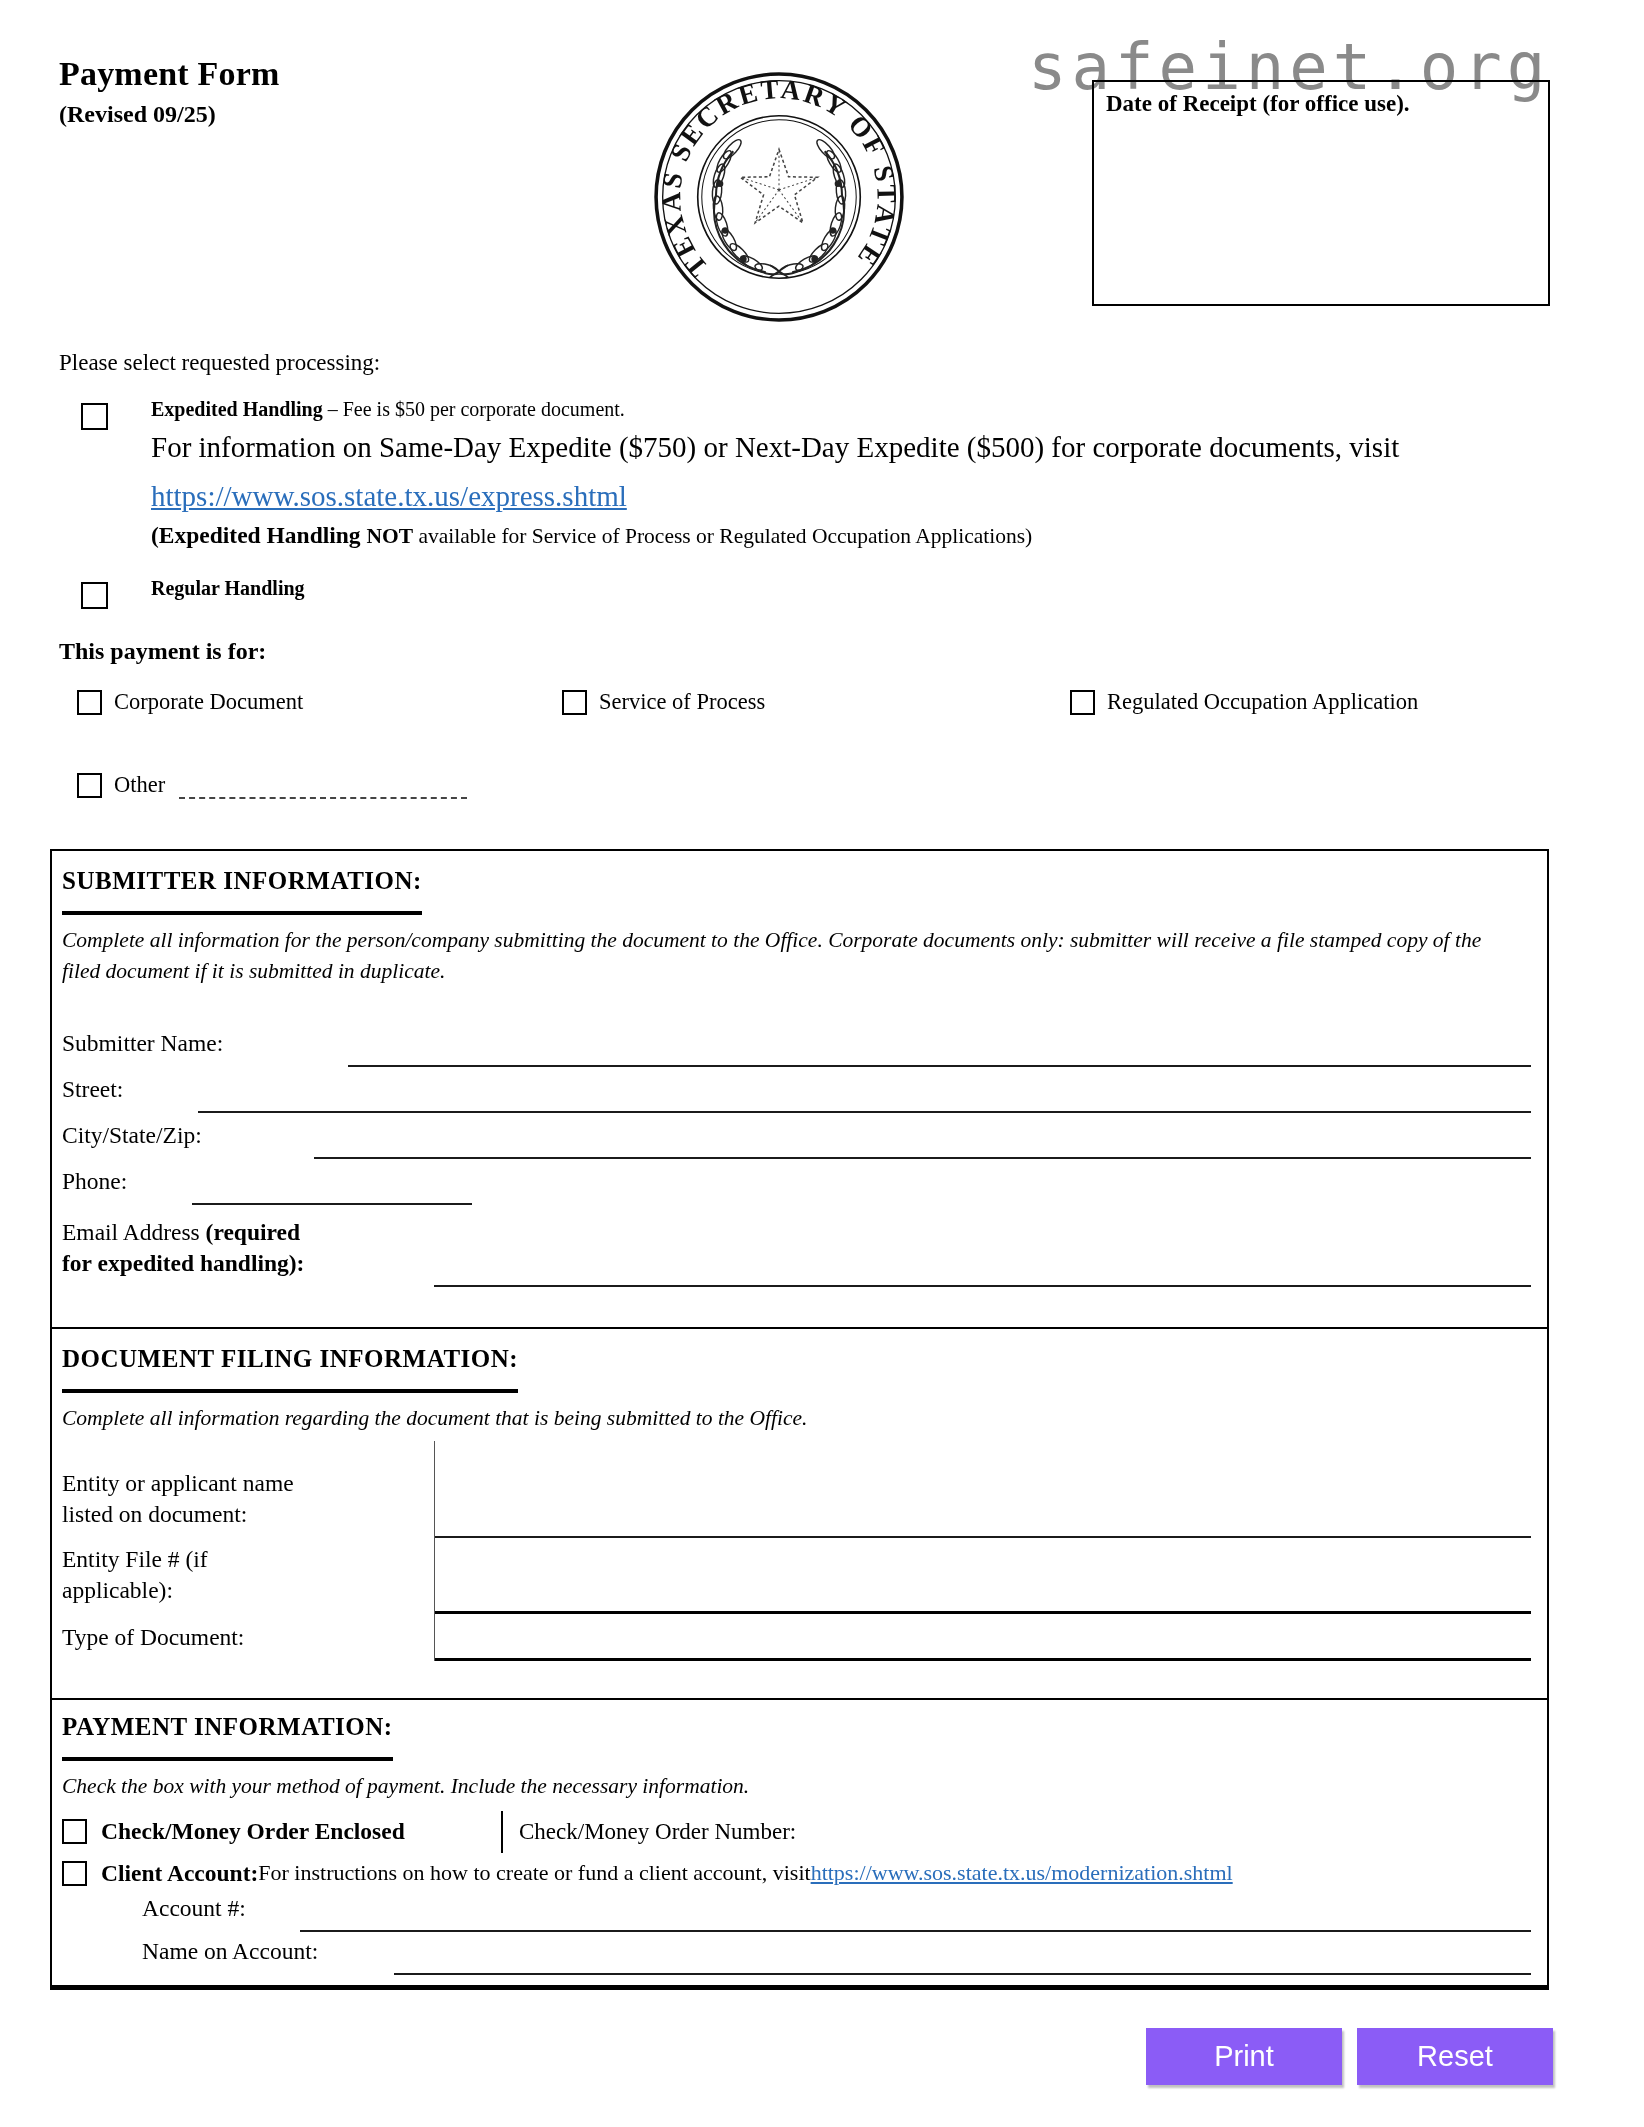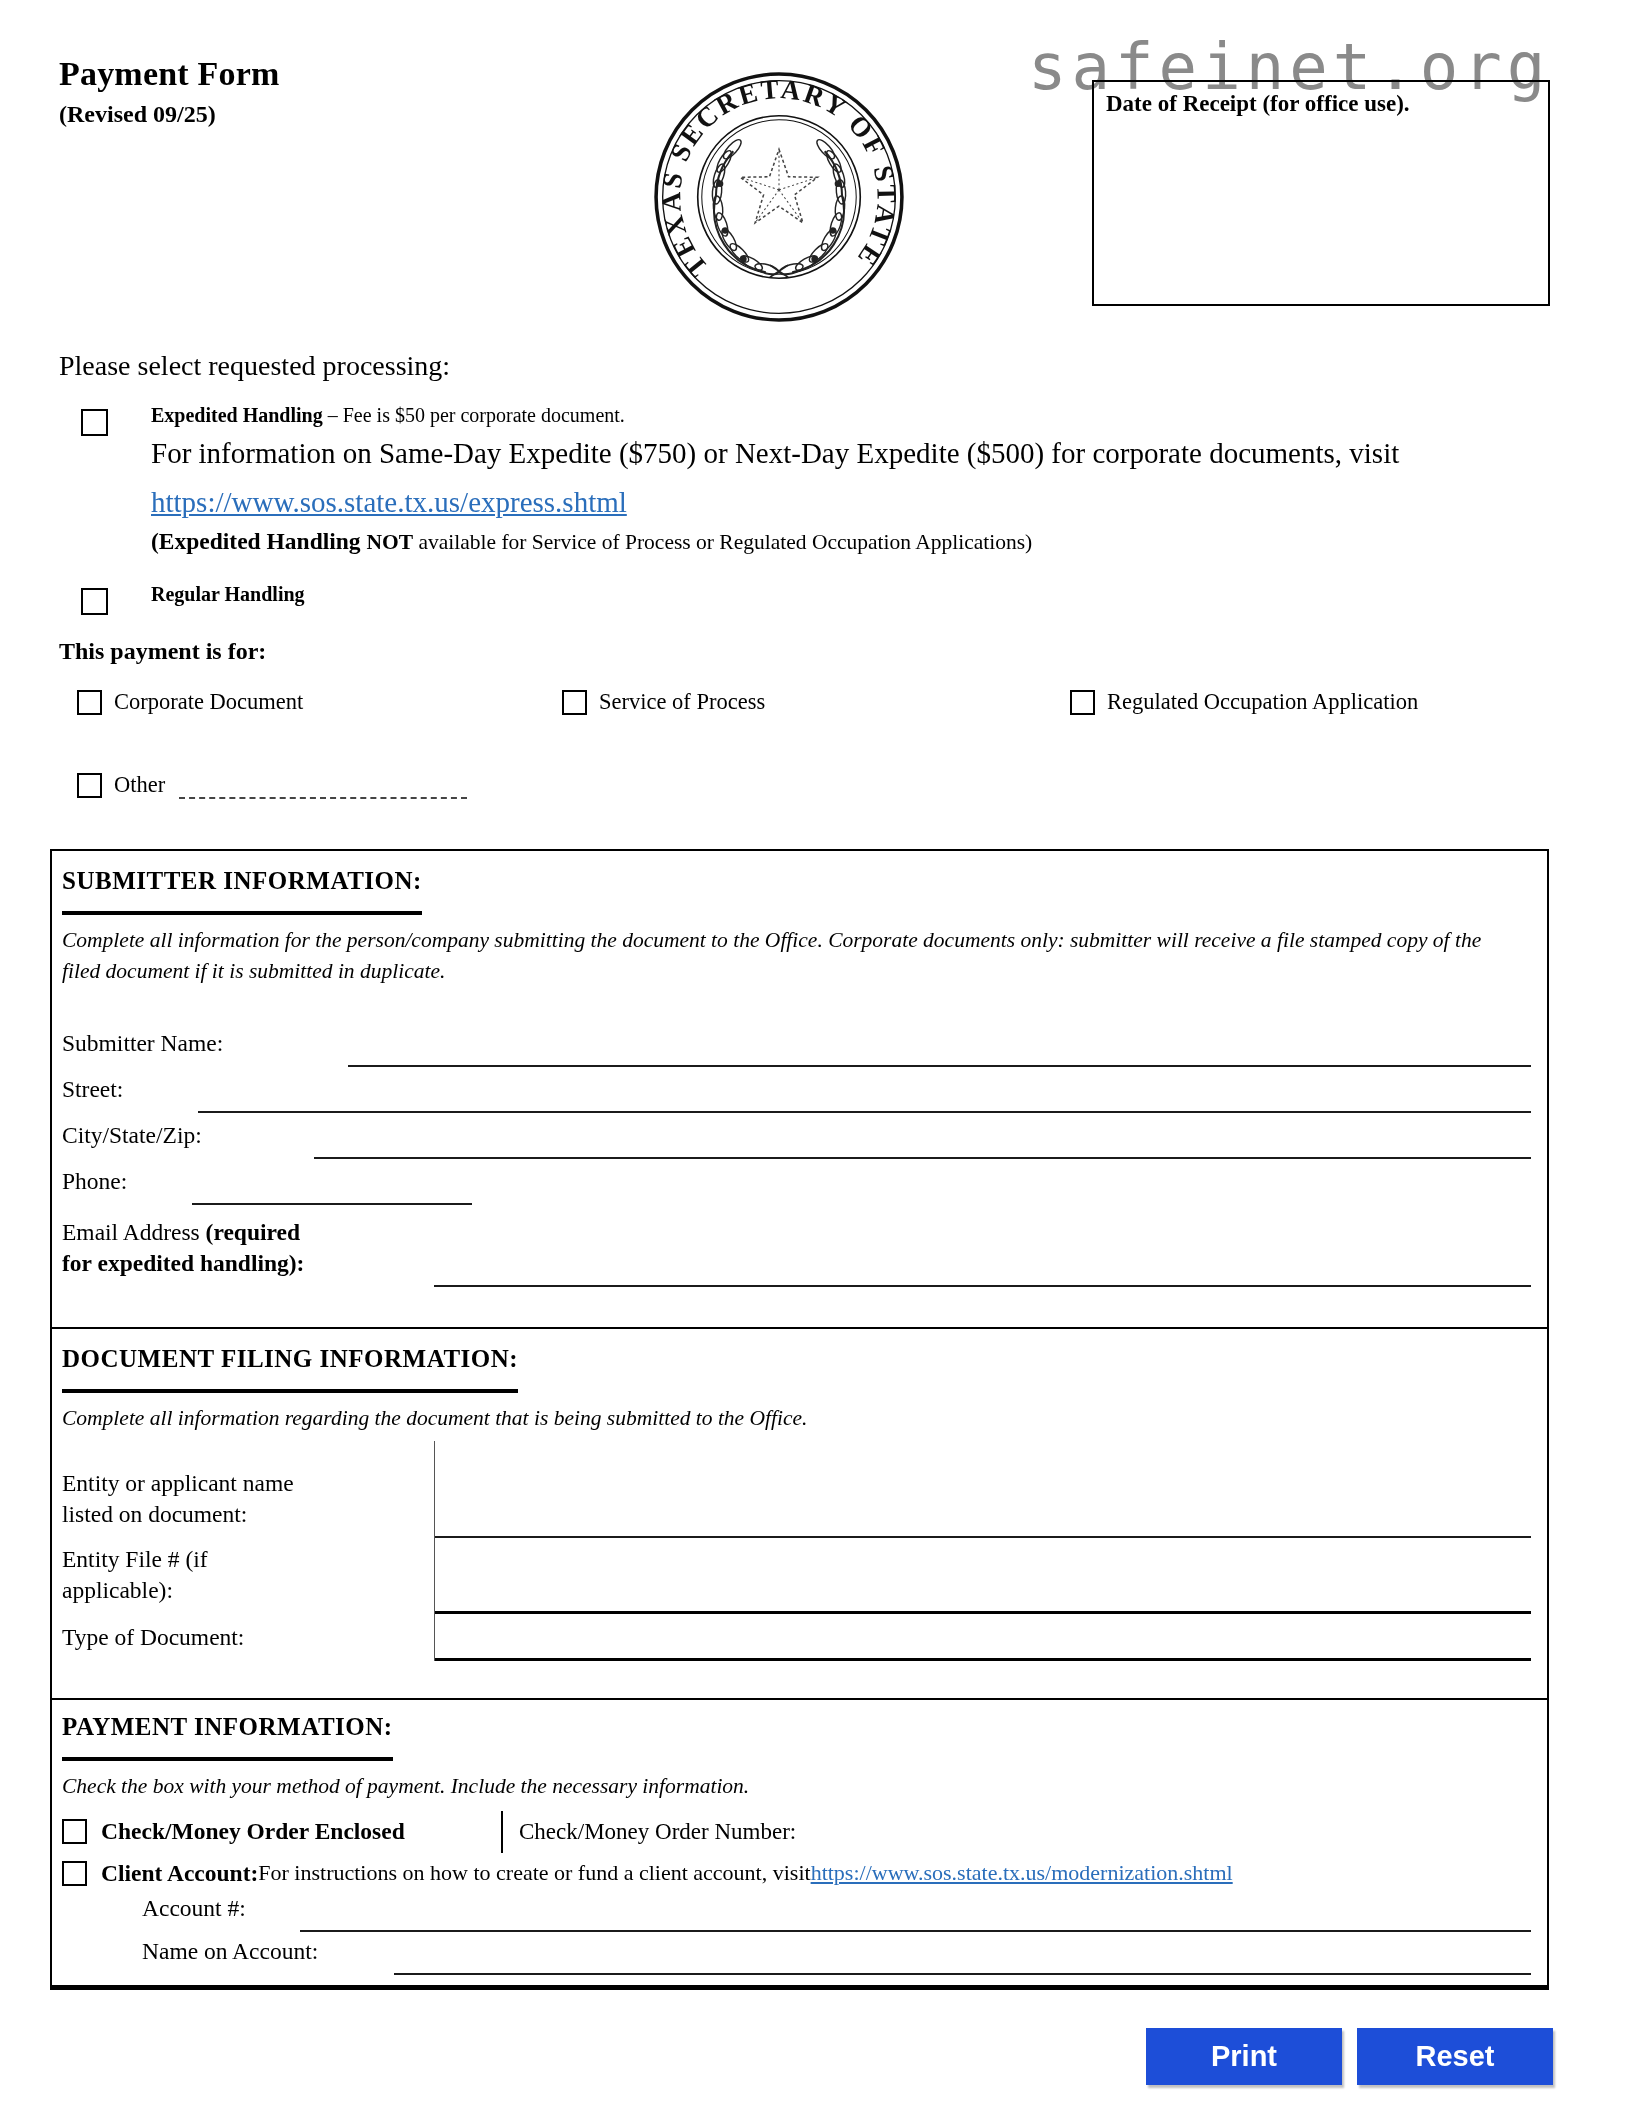--- a/index.html
+++ b/index.html
@@ -30,21 +30,21 @@
 
   
   .cb { display:inline-block; flex:none; border:2.5px solid #000; background:#fff; box-sizing:border-box; }
   .cb.lg { width:27px; height:27px; }
   .cb.md { width:25px; height:25px; }
   .link { color:#2a6ebb; }
   b { font-weight:bold; }
 
   
   .processing { position:absolute; left:59px; top:350px; width:1500px; }
-  .intro { margin:0; font-size:28px; }
+  .intro { margin:0; font-size:23px; }
   .opt-row { display:flex; align-items:flex-start; margin-top:22px; }
   .opt-row .cb { margin-left:22px; margin-top:5px; }
   .opt-body { margin-left:43px; }
   .opt-line1 { margin:0; font-size:20px; }
   .note { margin:5px 0 0; font-size:29px; line-height:1.5; }
   .restriction { margin:4px 0 0; font-size:21.5px; }
   .rb1 { font-size:23.5px; font-weight:bold; }
   .rb2 { font-size:21.5px; font-weight:bold; }
   .opt-row.reg { margin-top:28px; }
 
@@ -93,22 +93,22 @@
   .pay-r1 .blabel { font-weight:bold; margin-left:14px; width:400px; font-size:23.5px; }
   .vdiv { width:0; border-left:2px solid #000; height:42px; }
   .pay-r1 .num-label { margin-left:16px; }
   .pay-r2 { display:flex; align-items:center; margin-top:6px; font-size:22px; white-space:nowrap;text-align:center; }
   .pay-r2 .blabel { font-weight:bold; font-size:23.5px; margin-left:14px; }
   .pay-r3 { margin-top:6px; margin-left:80px; } .pay-r3 .lbl { width:158px; }
   .pay-r4 { margin-top:12px; margin-left:80px; } .pay-r4 .lbl { width:252px; }
 
   
   .btn {
-    position:absolute; top:2028px; height:57px; background:#1d4ed8; color:#fff;
-    font-family:"Liberation Sans","DejaVu Sans",sans-serif; font-weight:bold; font-size:29px;
+    position:absolute; top:2028px; height:57px; background:#8b5cf6; color:#fff;
+    font-family:"Liberation Sans","DejaVu Sans",sans-serif; font-weight:normal; font-size:29px;
     display:flex; align-items:center; justify-content:center; cursor:pointer;
     box-shadow:2px 3px 2px rgba(0,0,0,0.25); border:none;
   }
   #btn-print { left:1146px; width:196px; }
   #btn-reset { left:1357px; width:196px; }
 </style>
 </head>
 <body>
 
 <div class="page">

